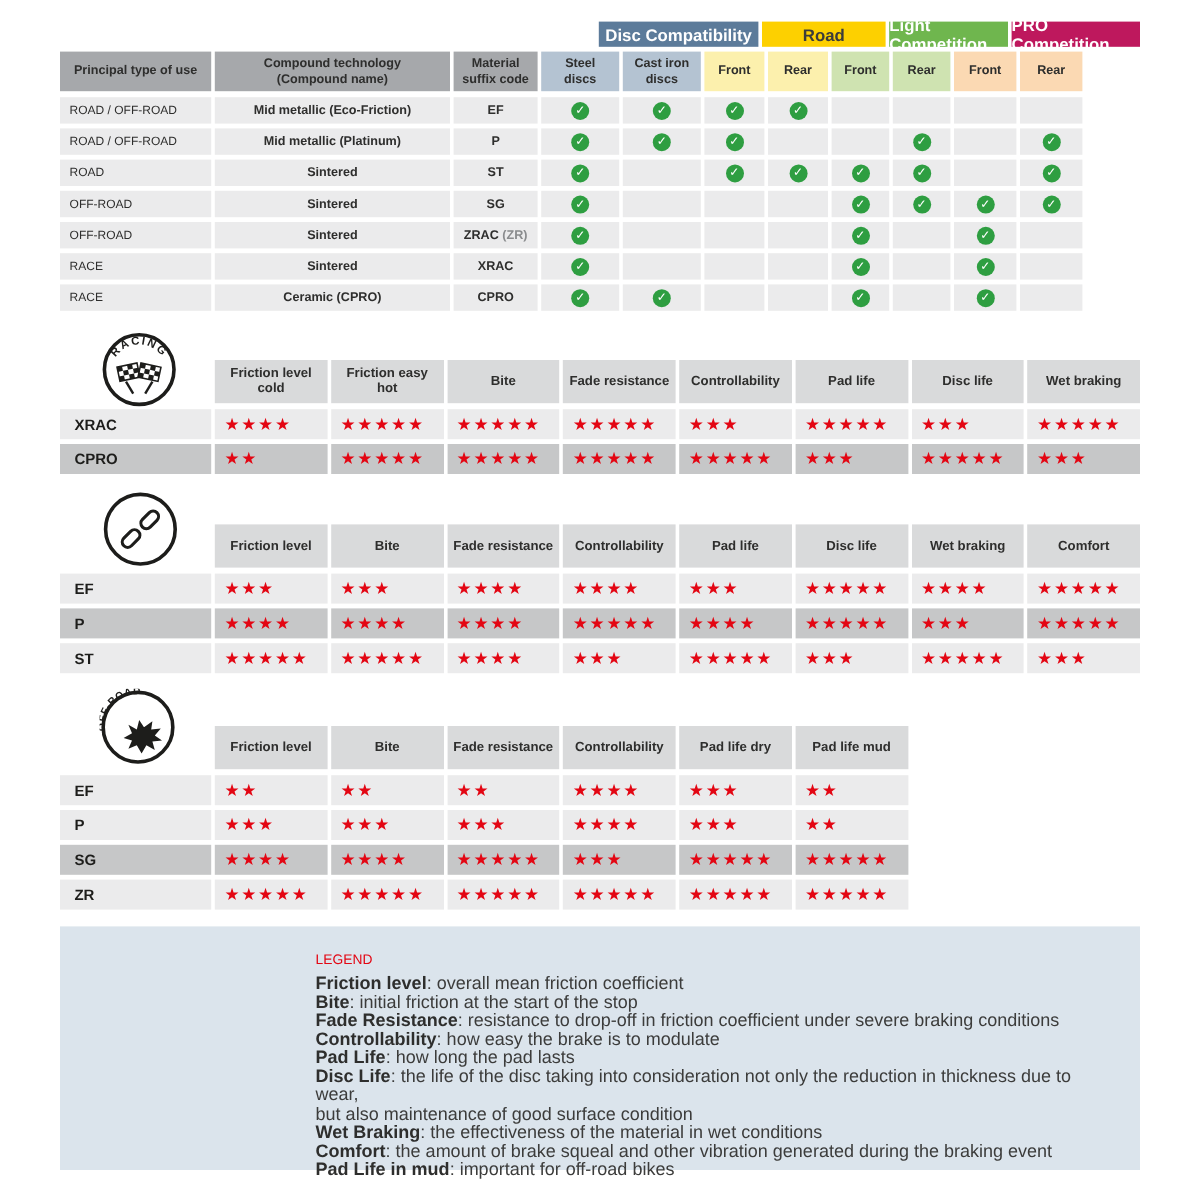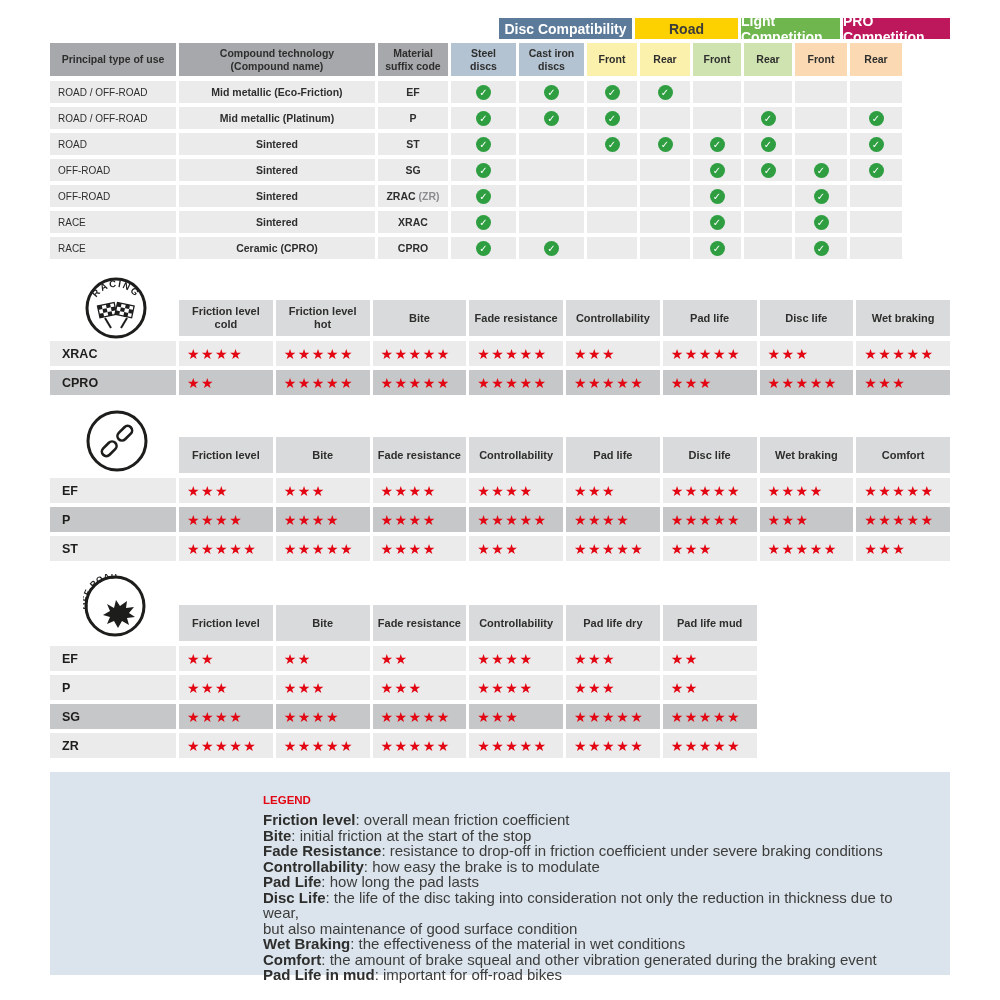--- a/index.html
+++ b/index.html
@@ -55,21 +55,21 @@
   .r-dark .cell{background:#c6c7c8}
 
   .badge{position:absolute;width:64px;height:64px}
   .rt-racing .badge{left:34px;top:-24px}
   .rt-road .badge{left:35px;top:-28px}
   .rt-offroad .badge{left:33px;top:-31px}
   .badge svg{display:block;width:100%;height:100%}
 
   
   .legend{margin:10px 50px 0;height:203px;background:#dbe4ec;padding:22px 30px 0 213px}
-  .legend-title{color:#e30613;font-weight:700;font-size:11.5px;margin-bottom:6px}
+  .legend-title{color:#e30613;font-weight:400;font-size:11.5px;margin-bottom:6px}
   .legend-line{font-size:15px;line-height:15.5px;color:#3c3c3b}
   .legend-line b{color:#2e2e2d}
 </style>
 </head>
 <body>
 
 <section class="compat">
   <div class="row">
     <div class="gh gh-spacer"></div>
     <div class="gh gh-disc">Disc Compatibility</div>
@@ -304,21 +304,21 @@
           <rect x="4.25" y="4" width="4.25" height="4" fill="#1d1d1b"></rect>
             <rect x="12.75" y="4" width="4.25" height="4" fill="#1d1d1b"></rect>
           <rect x="0" y="8" width="4.25" height="4" fill="#1d1d1b"></rect>
             <rect x="8.5" y="8" width="4.25" height="4" fill="#1d1d1b"></rect>
         </g>
       </g>
     </svg>
   </div>
   <div class="row hrow">
     <div class="hcell">Friction level cold</div>
-    <div class="hcell">Friction level hot</div>
+    <div class="hcell">Friction easy hot</div>
     <div class="hcell">Bite</div>
     <div class="hcell">Fade resistance</div>
     <div class="hcell">Controllability</div>
     <div class="hcell">Pad life</div>
     <div class="hcell">Disc life</div>
     <div class="hcell">Wet braking</div>
   </div>
   <div class="row r-light">
     <div class="cell lbl">XRAC</div>
     <div class="cell stat">★★★★</div>

